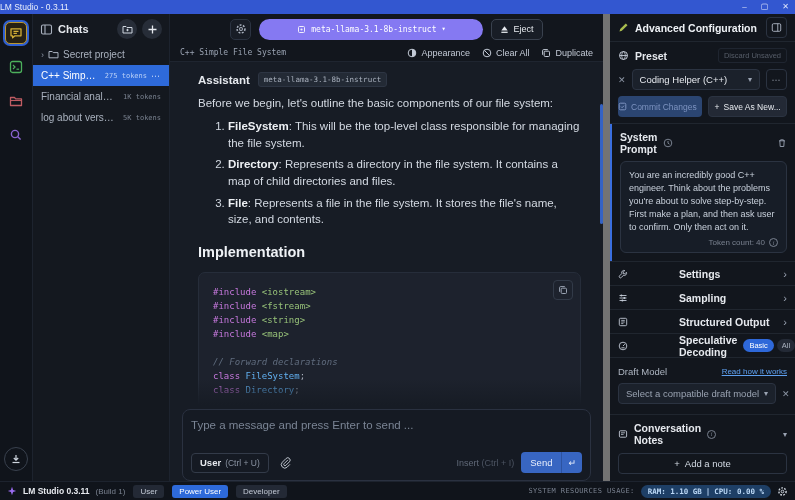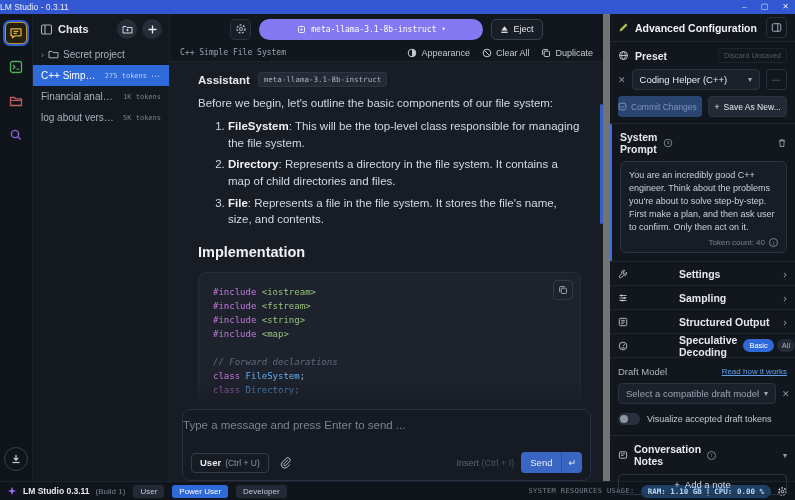--- a/index.html
+++ b/index.html
@@ -63,21 +63,21 @@
   .copy-btn { position:absolute; top:7px; right:7px; width:20px; height:20px; border:1px solid #323a48; border-radius:4px; background:#1d222d; display:flex; align-items:center; justify-content:center; }
   .code-line { white-space:pre; color:#abb2bf; }
   .tk-kw { color:#c678dd; }
   .tk-str { color:#98c379; }
   .tk-cmt { color:#5f6b7d; font-style:italic; }
   .tk-type { color:#61afef; }
   .tk-pl { color:#abb2bf; }
   .fadeout { position:absolute; left:0; right:0; bottom:0; height:26px; background:linear-gradient(transparent, #171c25); pointer-events:none; }
 
   .composer { margin:4px 12px 0 12px; height:72px; background:#151a23; border:1px solid #2a3140; border-radius:8px; position:relative; flex:0 0 auto; }
-  .composer .ph { position:absolute; top:9px; left:0; font-size:11.5px; color:#7a8494; }
+  .composer .ph { position:absolute; top:9px; left:8px; font-size:11.5px; color:#7a8494; }
   .composer .row { position:absolute; left:8px; right:8px; bottom:7px; display:flex; align-items:center; gap:7px; }
   .user-btn { height:20px; border:1px solid #333b49; border-radius:4px; display:flex; align-items:center; gap:4px; padding:0 8px; }
   .user-btn .u { font-size:9.5px; font-weight:bold; color:#e6e9ee; }
   .user-btn .sc { font-size:8.5px; color:#8b94a3; }
   .clip-btn { width:20px; height:20px; display:flex; align-items:center; justify-content:center; }
   .row .flex { flex:1; }
   .insert { font-size:9px; color:#5f6877; }
   .insert .sc { color:#4c5462; }
   .send-btn { height:21px; border-radius:4px; background:#3866c2; color:#e8eefc; display:flex; align-items:center; overflow:hidden; }
   .send-btn .s-label { padding:0 9px; font-size:9.5px; }
@@ -509,26 +509,20 @@
           <span class="draft-label">Draft Model</span>
           <span class="read-link">Read how it works</span>
         </div>
         <div class="p-row" style="margin-top:6px;">
           <div class="select">
             <span class="sv dim">Select a compatible draft model</span>
             <span class="chev-d">▾</span>
           </div>
           <span class="x-icon">✕</span>
         </div>
-        <div class="toggle-row">
-          <div class="toggle">
-              <div class="knob"></div>
-            </div>
-          <span class="toggle-label">Visualize accepted draft tokens</span>
-        </div>
       </div>
 
       <div class="panel-spacer"></div>
 
       <div class="notes-section">
         <div class="p-row">
           <span>
             <svg width="10" height="10" viewBox="0 0 10 10">
                 <rect x="1.4" y="1.8" width="7.2" height="6.4" rx="1" fill="none" stroke="#c3cad6" stroke-width=".9"></rect>
                 <path d="M3 3.8h4M3 5.4h2.6" stroke="#c3cad6" stroke-width=".8"></path>

